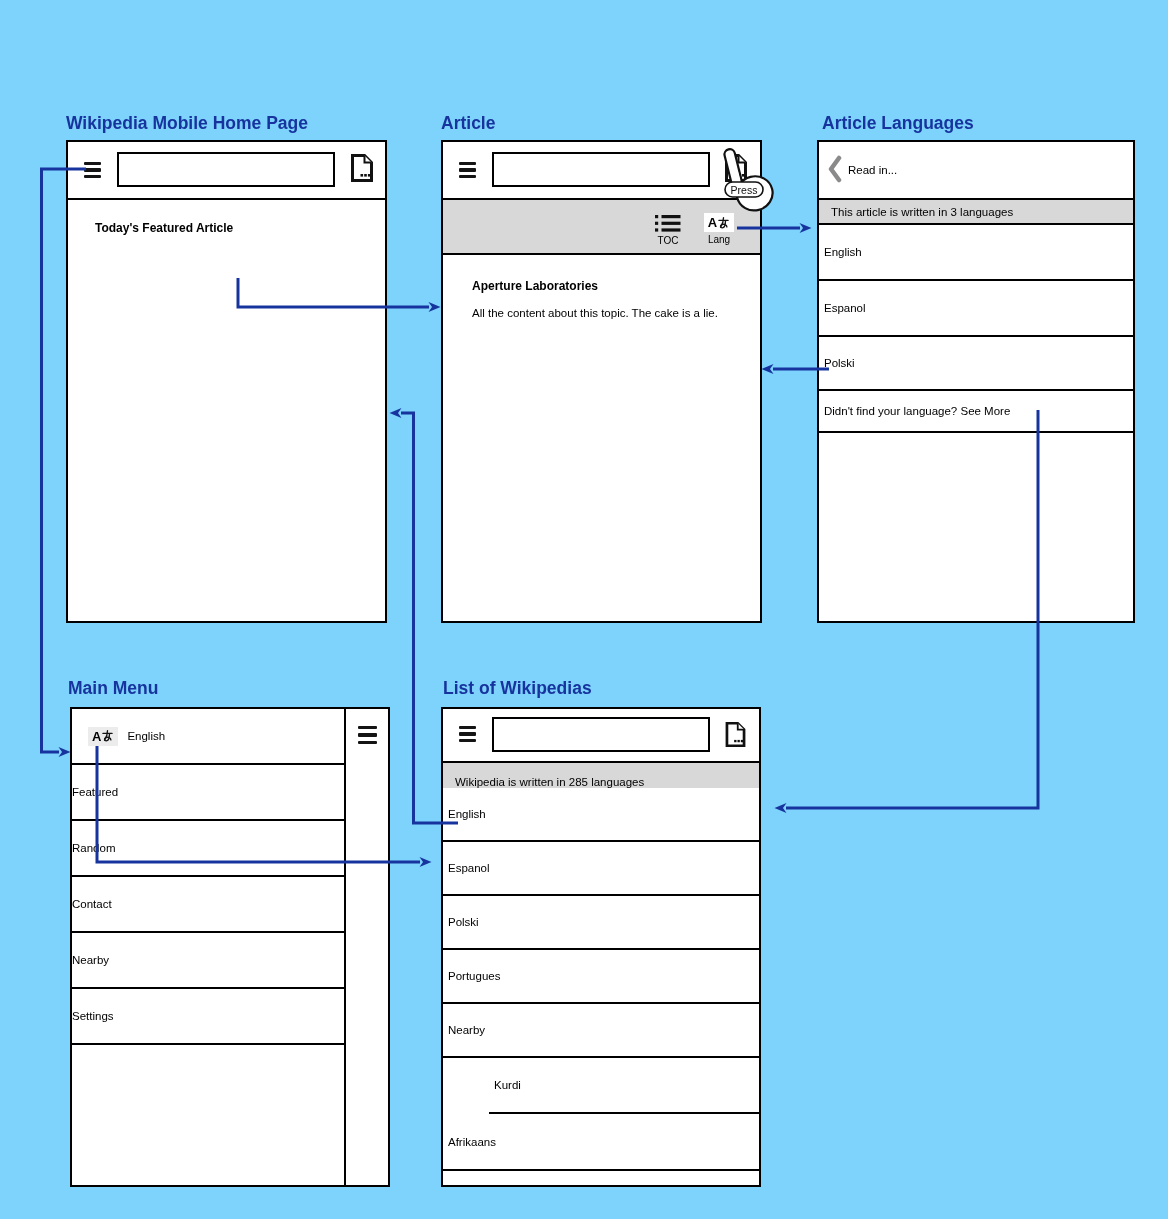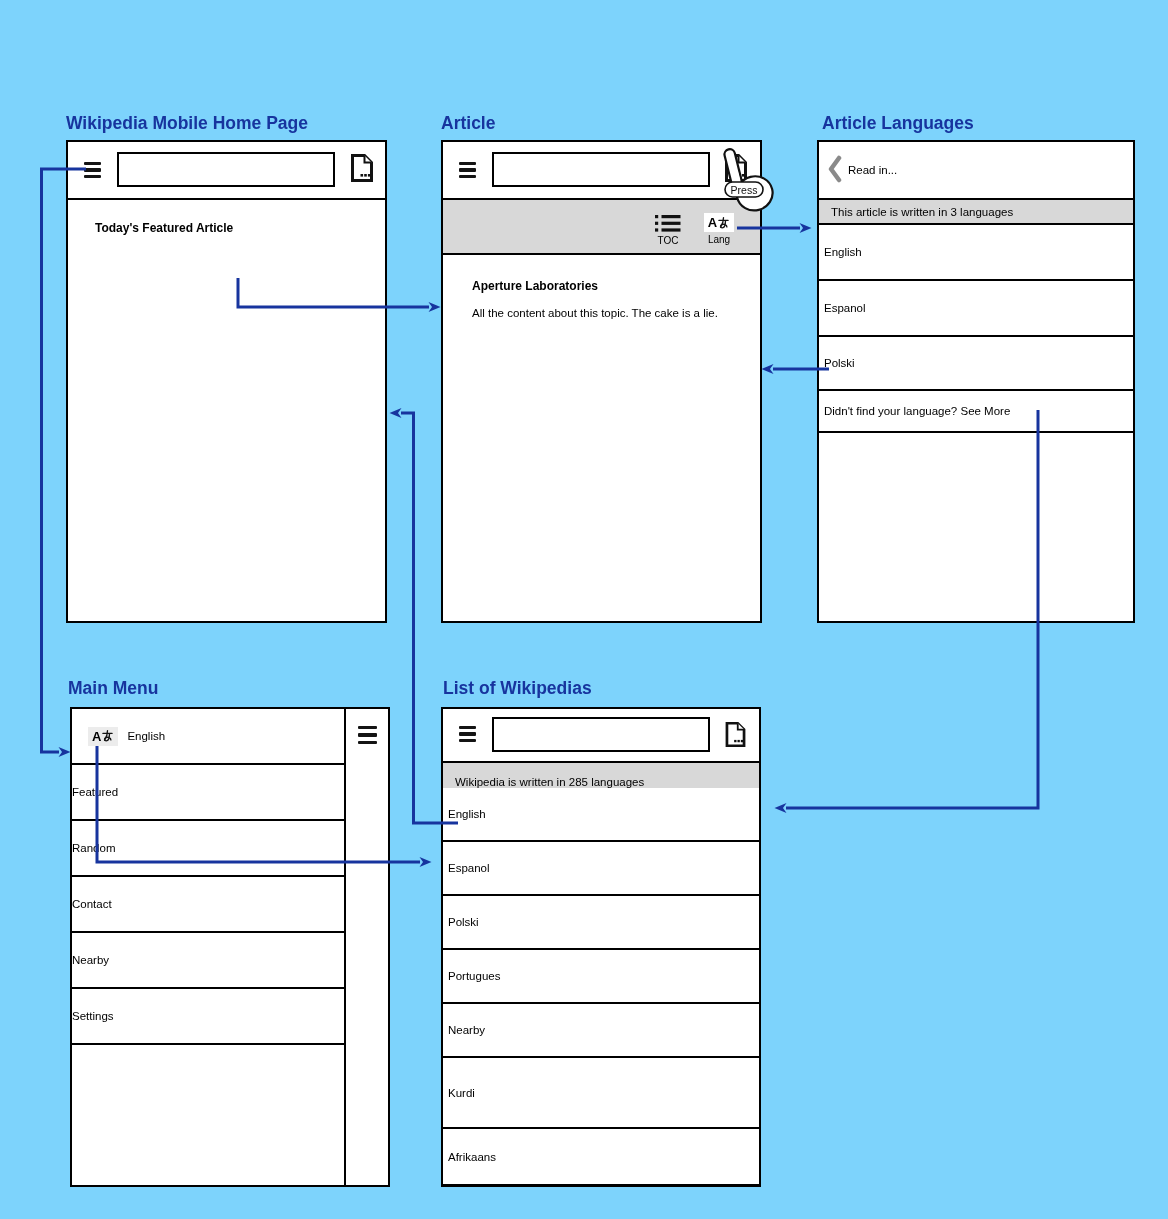--- a/index.html
+++ b/index.html
@@ -210,21 +210,21 @@
         </div>
       <div class="row" style="height:54px;">
           <span>Polski</span>
         </div>
       <div class="row" style="height:54px;">
           <span>Portugues</span>
         </div>
       <div class="row" style="height:54px;">
           <span>Nearby</span>
         </div>
-      <div class="row" style="height:71px;">
+      <div class="row" style="height:56px;margin-left:46px;">
           <span>Kurdi</span>
         </div>
       <div class="row" style="height:57px;">
           <span>Afrikaans</span>
         </div>
     </div>
   </div>
 
   <svg class="arrows" width="1168" height="1219" viewBox="0 0 1168 1219">
     <defs>

